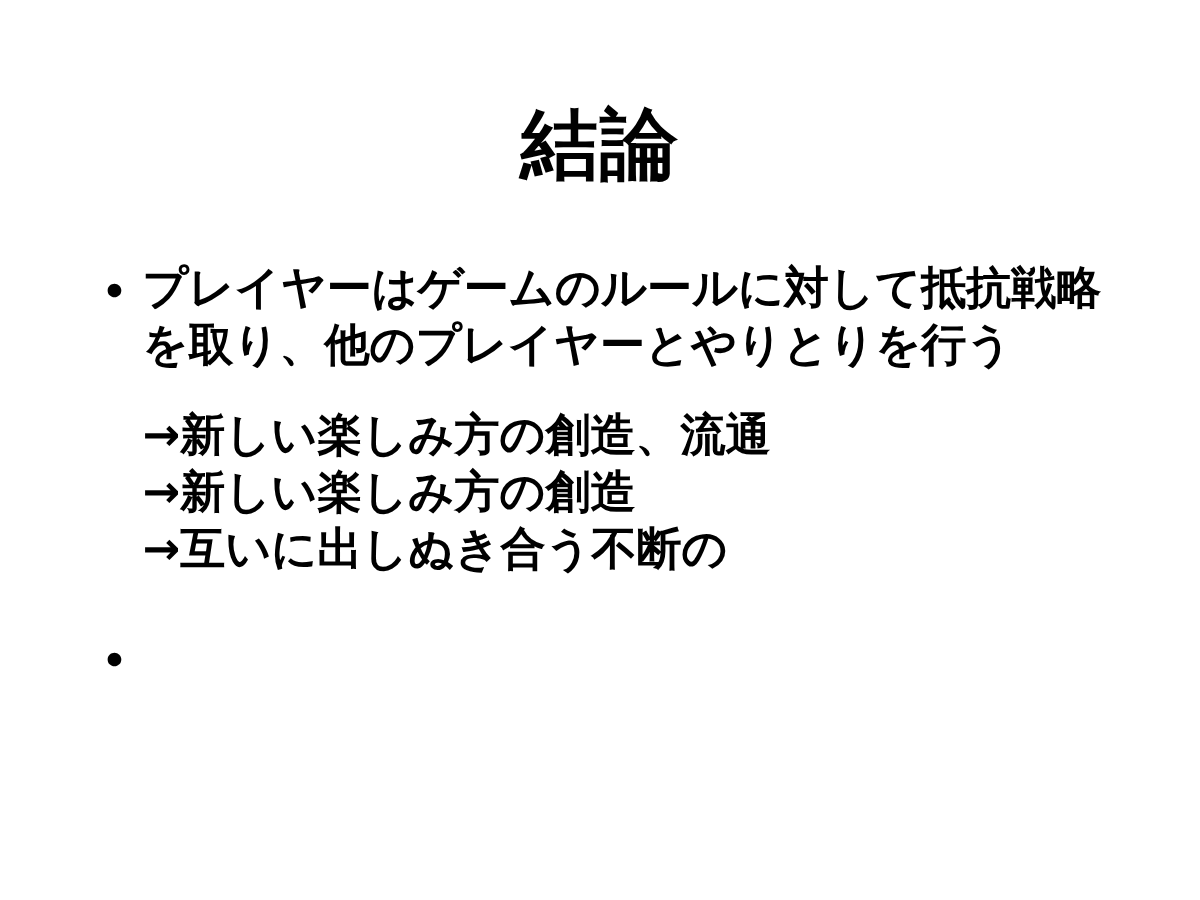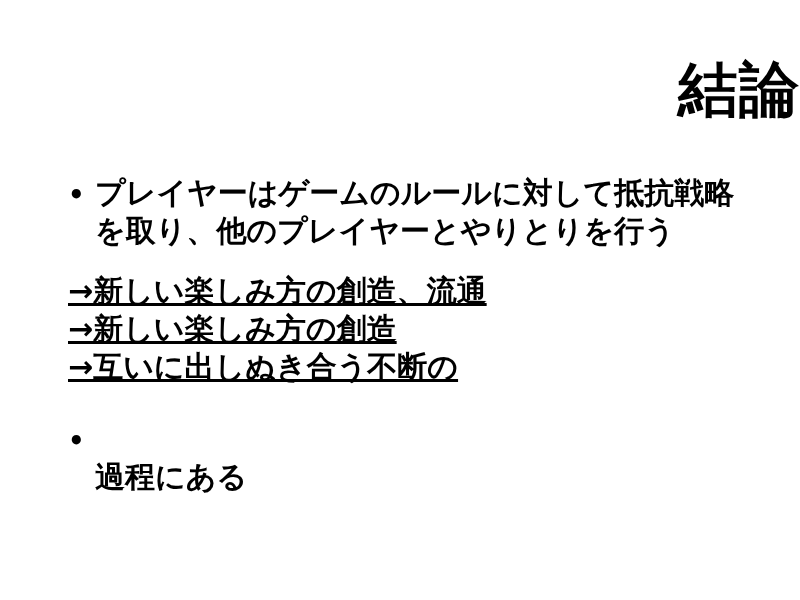--- a/index.html
+++ b/index.html
@@ -11,25 +11,25 @@
     position: relative;
     width: 800px;
     height: 600px;
     background: #ffffff;
     color: #000000;
     font-family: "DejaVu Sans", "Liberation Sans", sans-serif;
     overflow: hidden;
   }
   .slide-title {
     position: absolute;
-    top: 50px;
+    top: 62px;
     left: 0;
     width: 100%;
-    text-align: right;
-    font-size: 60px;
+    text-align: center;
+    font-size: 52px;
     font-weight: bold;
     letter-spacing: 1px;
   }
   .content {
     position: absolute;
     left: 68px;
     top: 176px;
     width: 700px;
     font-size: 30px;
     font-weight: bold;
@@ -46,22 +46,22 @@
     line-height: 38px;
   }
   .bullet-text {
     flex: 1;
     font-family: Liberation Mono, monospace;
   }
   .text-line {
     white-space: nowrap;
   }
   .arrow-block {
+    margin-left: 27px;
     margin-top: 20px;
-    text-decoration: underline;
   }
   .bullet-item-2 {
     margin-top: 36px;
   }
 </style>
 </head>
 <body>
 
 <div class="slide">
 
@@ -80,19 +80,18 @@
     <div class="arrow-block">
       <div class="text-line">→新しい楽しみ方の創造、流通</div>
       <div class="text-line">→新しい楽しみ方の創造</div>
       <div class="text-line">→互いに出しぬき合う不断の</div>
     </div>
 
     <div class="bullet-item bullet-item-2">
       <span class="bullet-marker">•</span>
       <span class="bullet-text">
         <br>
-        <span class="text-line">過程にある</span>
       </span>
     </div>
 
   </div>
 
 </div>
 
 </body></html>

